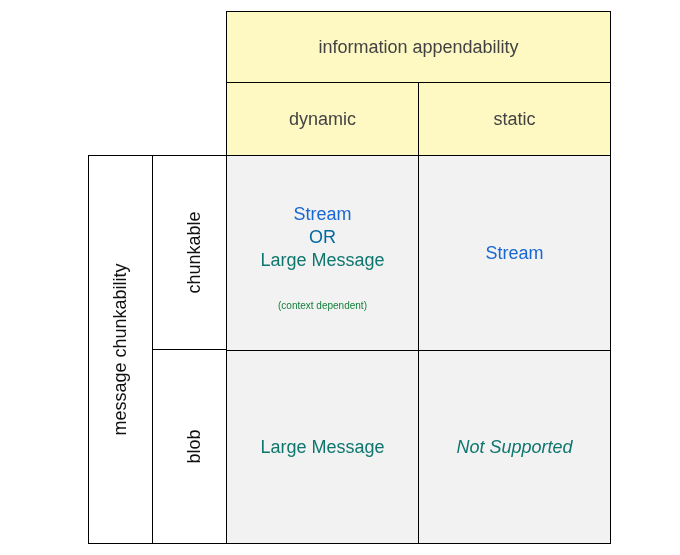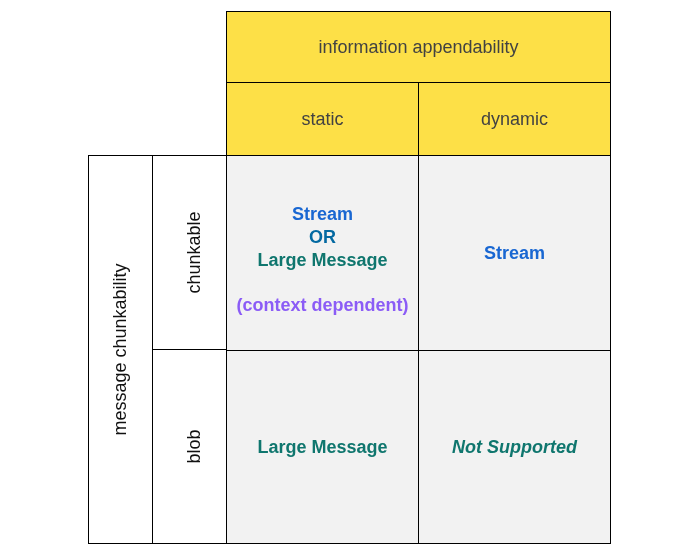--- a/index.html
+++ b/index.html
@@ -9,21 +9,21 @@
     font-family: "Liberation Sans", sans-serif;
     overflow: hidden;
     position: relative;
   }
   .abs { position: absolute; }
 
   
   .top-table {
     left: 226px; top: 11px; width: 385px; height: 145px;
     border: 1px solid #000;
-    background: #fde047;
+    background: #fef9c3;
   }
   .top-table .axis-title-row {
     height: 71px;
     border-bottom: 1px solid #000;
     display: flex; align-items: center; justify-content: center;
     font-size: 18px; color: #424242;
   }
   .top-table .col-header-row { display: flex; height: 72px; }
   .top-table .col-header {
     flex: 1;
@@ -64,40 +64,39 @@
     grid-template-columns: 191px 1fr;
     grid-template-rows: 194px 1fr;
   }
   .cell {
     background: #F2F2F2;
     display: flex; flex-direction: column;
     align-items: center; justify-content: center;
     text-align: center;
     font-size: 18px;
     line-height: 23px;
-    font-weight: bold;
   }
   .cell.c-right { border-left: 1px solid #000; }
   .cell.c-bottom { border-top: 1px solid #000; }
 
   .stream { color: #1967D2; }
   .or { color: #0369a1; }
   .large-message { color: #0f766e; }
-  .note { color: #8b5cf6; font-size: 18px; margin-top: 22px; }
+  .note { color: #15803d; font-size: 10px; margin-top: 22px; }
   .not-supported { color: #0f766e; font-style: italic; }
   .cell-tl-inner { padding-top: 14px; }
 </style>
 </head>
 <body>
 
 <div class="abs top-table">
   <div class="axis-title-row">information appendability</div>
   <div class="col-header-row">
+    <div class="col-header">dynamic</div>
     <div class="col-header">static</div>
-    <div class="col-header">dynamic</div>
   </div>
 </div>
 
 <div class="abs left-table">
   <div class="axis-title-col">
     <span class="vtext">message chunkability</span>
   </div>
   <div class="row-headers">
     <div class="row-header r1">
       <span class="vtext">chunkable</span>

